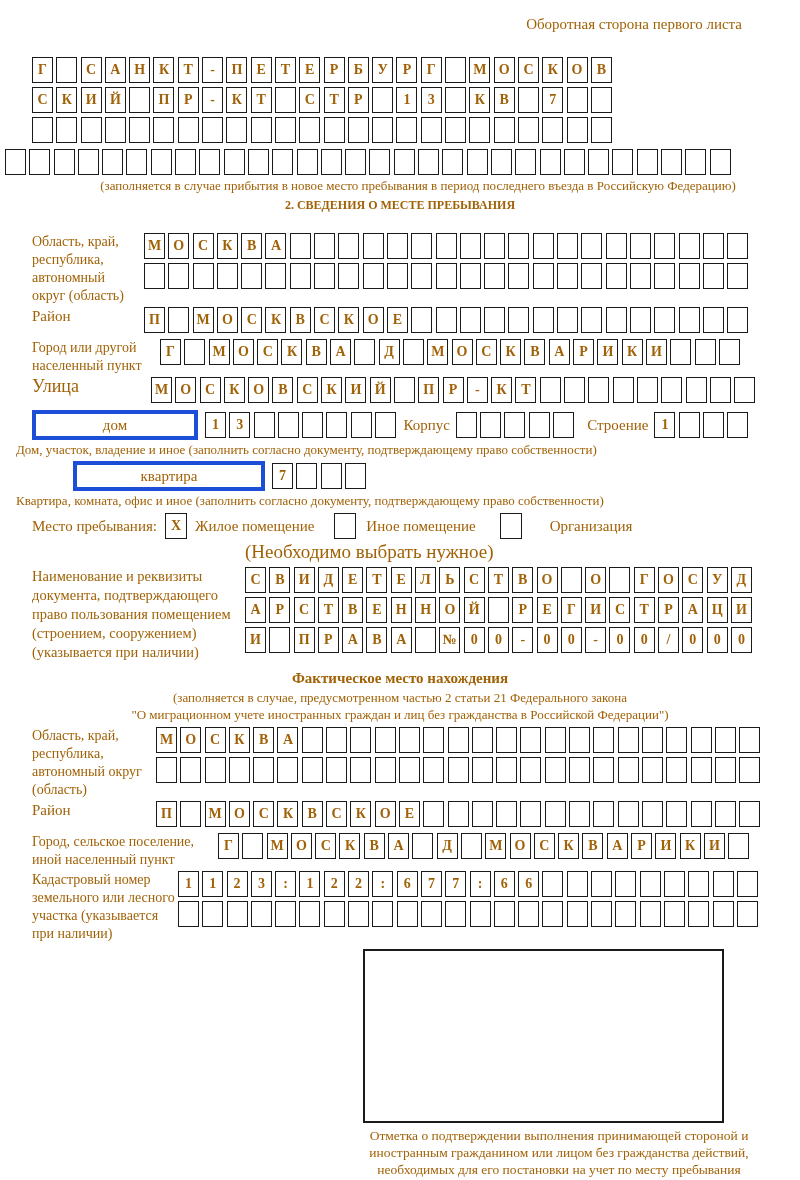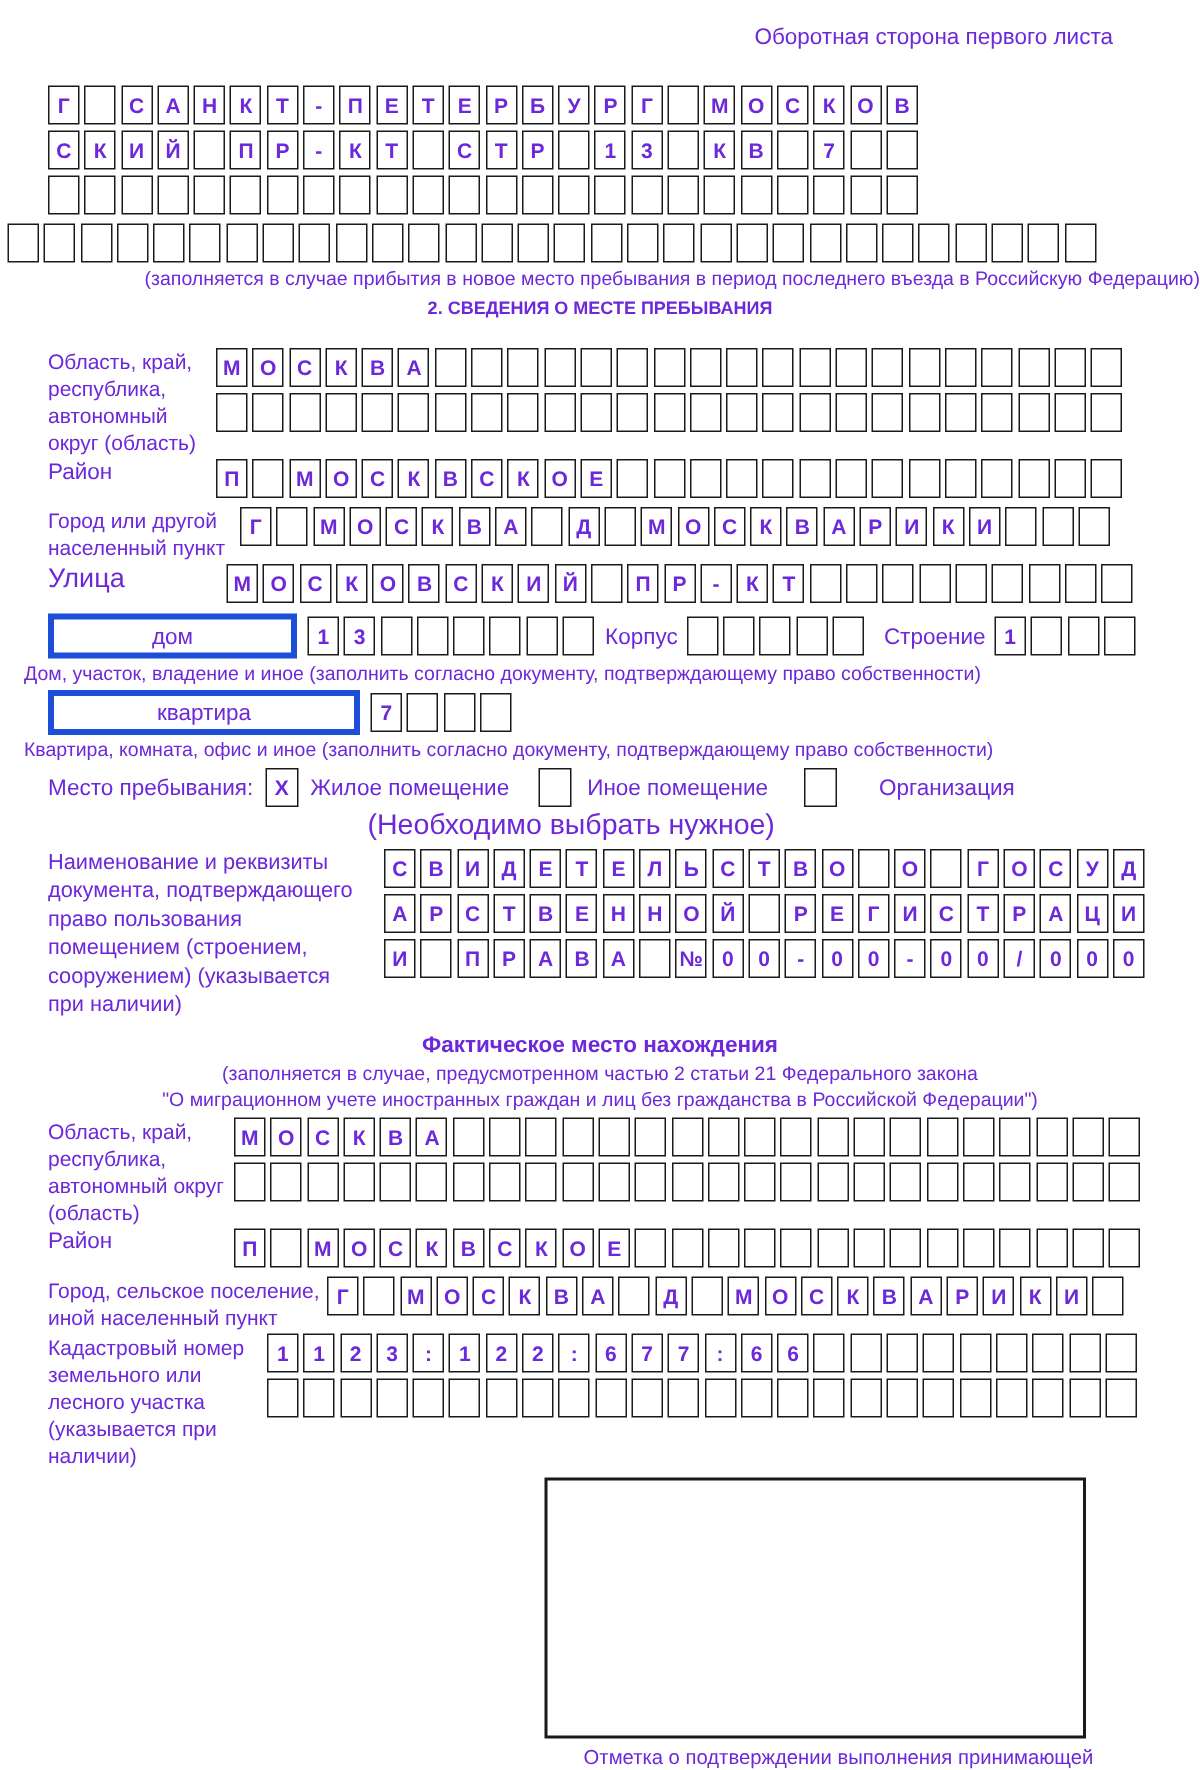--- a/index.html
+++ b/index.html
@@ -1,50 +1,50 @@
 <!DOCTYPE html>
 <html><head>
 <meta charset="utf-8">
 <style>
   html,body{margin:0;padding:0;background:#fff;}
   .page{
-    position:relative;width:800px;height:1180px;background:#ffffff;color:#6d28d9;
-    font-family:Liberation Sans, sans-serif;overflow:hidden;
+    position:relative;width:800px;height:1180px;background:#ffffff;color:#a16207;
+    font-family:Liberation Serif, serif;overflow:hidden;
   }
   .pagetitle{padding-top:16px;padding-right:58px;text-align:right;font-size:15px;}
   
   .field{display:flex;align-items:flex-start;margin-left:32px;margin-bottom:2px;}
   .flabel{font-size:14px;line-height:18px;flex:0 0 auto;}
   .rows{flex:0 0 auto;}
   .row{display:flex;margin-bottom:4px;}
   .cell{
     box-sizing:border-box;flex:0 0 auto;width:21px;height:26px;margin-right:3.3px;
     border:1.6px solid #1a1a1a;display:inline-flex;align-items:center;justify-content:center;
     font-size:14px;font-weight:600;background:#fff;
   }
   .row-full{display:flex;margin-left:5px;margin-bottom:2px;}
-  .centernote{text-align:right;font-size:13px;line-height:17px;margin-top:1px;padding-left:36px;}
+  .centernote{text-align:center;font-size:13px;line-height:17px;margin-top:1px;padding-left:36px;}
   .sectitle{text-align:center;font-size:12px;font-weight:bold;margin-top:4px;margin-bottom:20px;}
   
   .w-addr{width:124px;margin-right:22px;}
   .w-region{width:106px;margin-right:6px;}
   .w-city{width:124px;margin-right:4px;}
   .w-street{width:115px;margin-right:4px;}
   .w-doc{width:205px;margin-right:8px;}
   .w-region3{width:124px;margin-right:0px;}
   .w-city3{width:186px;margin-right:0px;}
   .w-cad{width:146px;margin-right:0px;}
   
   .houserow{display:flex;align-items:center;margin-left:32px;margin-top:3px;margin-bottom:2px;}
   .fieldbox{
     box-sizing:border-box;border:4px solid #1d4ed8;height:30px;display:flex;
     align-items:center;justify-content:center;font-size:15px;background:#fff;flex:0 0 auto;
   }
   .box-dom{width:166px;margin-right:7px;}
-  .box-kv{width:208px;margin-right:7px;}
+  .box-kv{width:192px;margin-right:7px;margin-left:41px;}
   .inline-lbl{font-size:15px;margin:0 6px 0 4px;flex:0 0 auto;}
   .smallnote{font-size:13px;line-height:16px;margin-left:16px;margin-top:1px;margin-bottom:2px;}
   
   .stayrow{display:flex;align-items:center;margin-left:32px;margin-top:4px;}
   .staylabel{font-size:15px;flex:0 0 auto;}
   .chk{
     box-sizing:border-box;width:22px;height:26px;border:1.7px solid #1a1a1a;flex:0 0 auto;
     display:inline-flex;align-items:center;justify-content:center;font-size:14px;font-weight:600;
   }
   .choosenote{font-size:19px;margin-left:245px;margin-top:2px;margin-bottom:3px;}
@@ -377,21 +377,21 @@
     <div class="staylabel" style="margin-right:8px;">Место пребывания:</div>
     <div class="chk">X</div>
     <div class="staylabel" style="margin-left:8px;margin-right:20px;">Жилое помещение</div>
     <div class="chk"></div>
     <div class="staylabel" style="margin-left:10px;margin-right:24px;">Иное помещение</div>
     <div class="chk"></div>
     <div class="staylabel" style="margin-left:28px;">Организация</div>
   </div>
   <div class="choosenote">(Необходимо выбрать нужное)</div>
 
-  <div class="field" style="margin-top:4px;gap:11px;">
+  <div class="field" style="margin-top:4px;">
     <div class="flabel w-doc" style="font-size:14.5px;line-height:19px;">Наименование и реквизиты документа, подтверждающего право пользования помещением (строением, сооружением) (указывается при наличии)</div>
     <div class="rows">
       <div class="row">
           <span class="cell">С</span>
           <span class="cell">В</span>
           <span class="cell">И</span>
           <span class="cell">Д</span>
           <span class="cell">Е</span>
           <span class="cell">Т</span>
           <span class="cell">Е</span>

